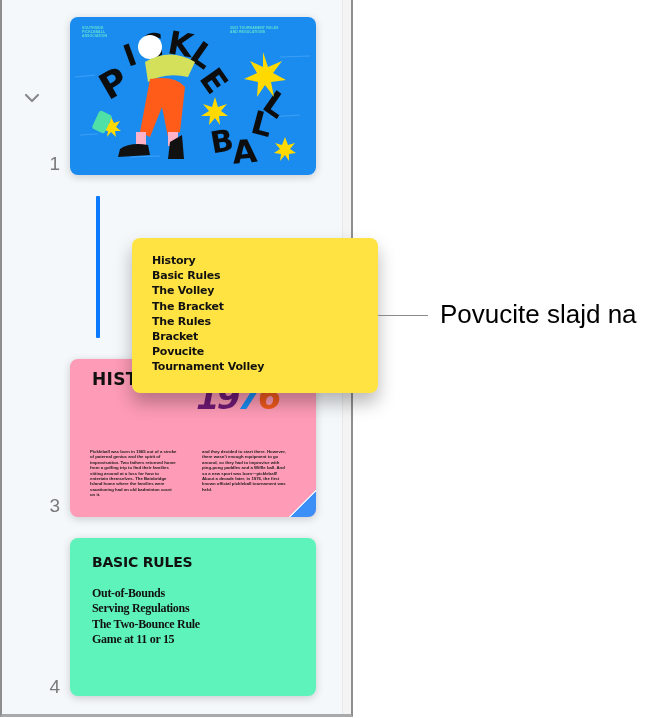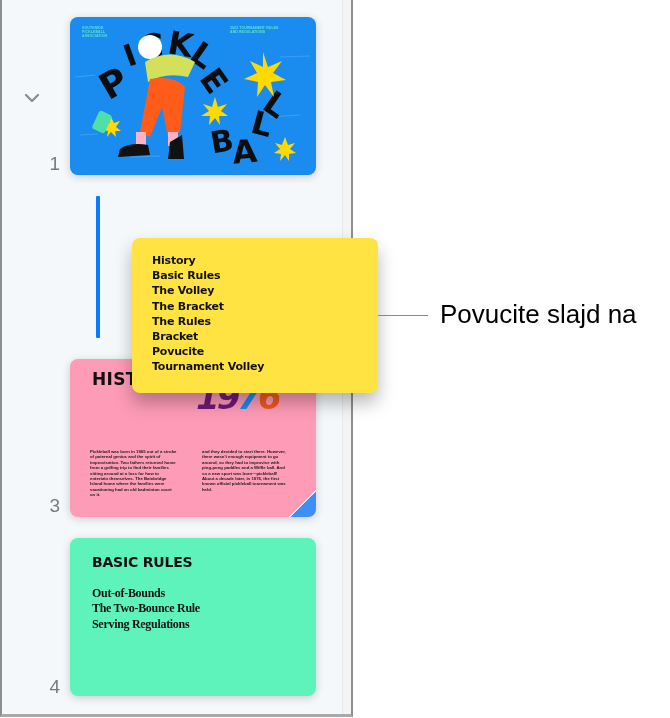--- a/index.html
+++ b/index.html
@@ -132,22 +132,23 @@
       <div class="col" style="left:20px;">Pickleball was born in 1965 out of a stroke of paternal genius and the spirit of improvisation. Two fathers returned home from a golfing trip to find their families sitting around at a loss for how to entertain themselves. The Bainbridge Island home where the families were vacationing had an old badminton court on it.</div>
       <div class="col" style="left:132px;">and they decided to start there. However, there wasn't enough equipment to go around, so they had to improvise with ping-pong paddles and a Wiffle ball. And so a new sport was born—pickleball! About a decade later, in 1976, the first known official pickleball tournament was held.</div>
       <div class="corner"></div>
     </div>
 
     <div class="slide-num" style="left:28px; top:676px;">4</div>
     <div class="thumb s4">
       <div class="title">BASIC RULES</div>
       <div class="list">
         <div>Out-of-Bounds</div>
+        <div>Serving Regulations</div>
         <div>The Two-Bounce Rule</div>
-        <div>Serving Regulations</div>
+        <div>Game at 11 or 15</div>
       </div>
     </div>
   </div>
 </div>
 
 <div class="dragged">
   <div class="list">
     <div>History</div>
     <div>Basic Rules</div>
     <div>The Volley</div>

